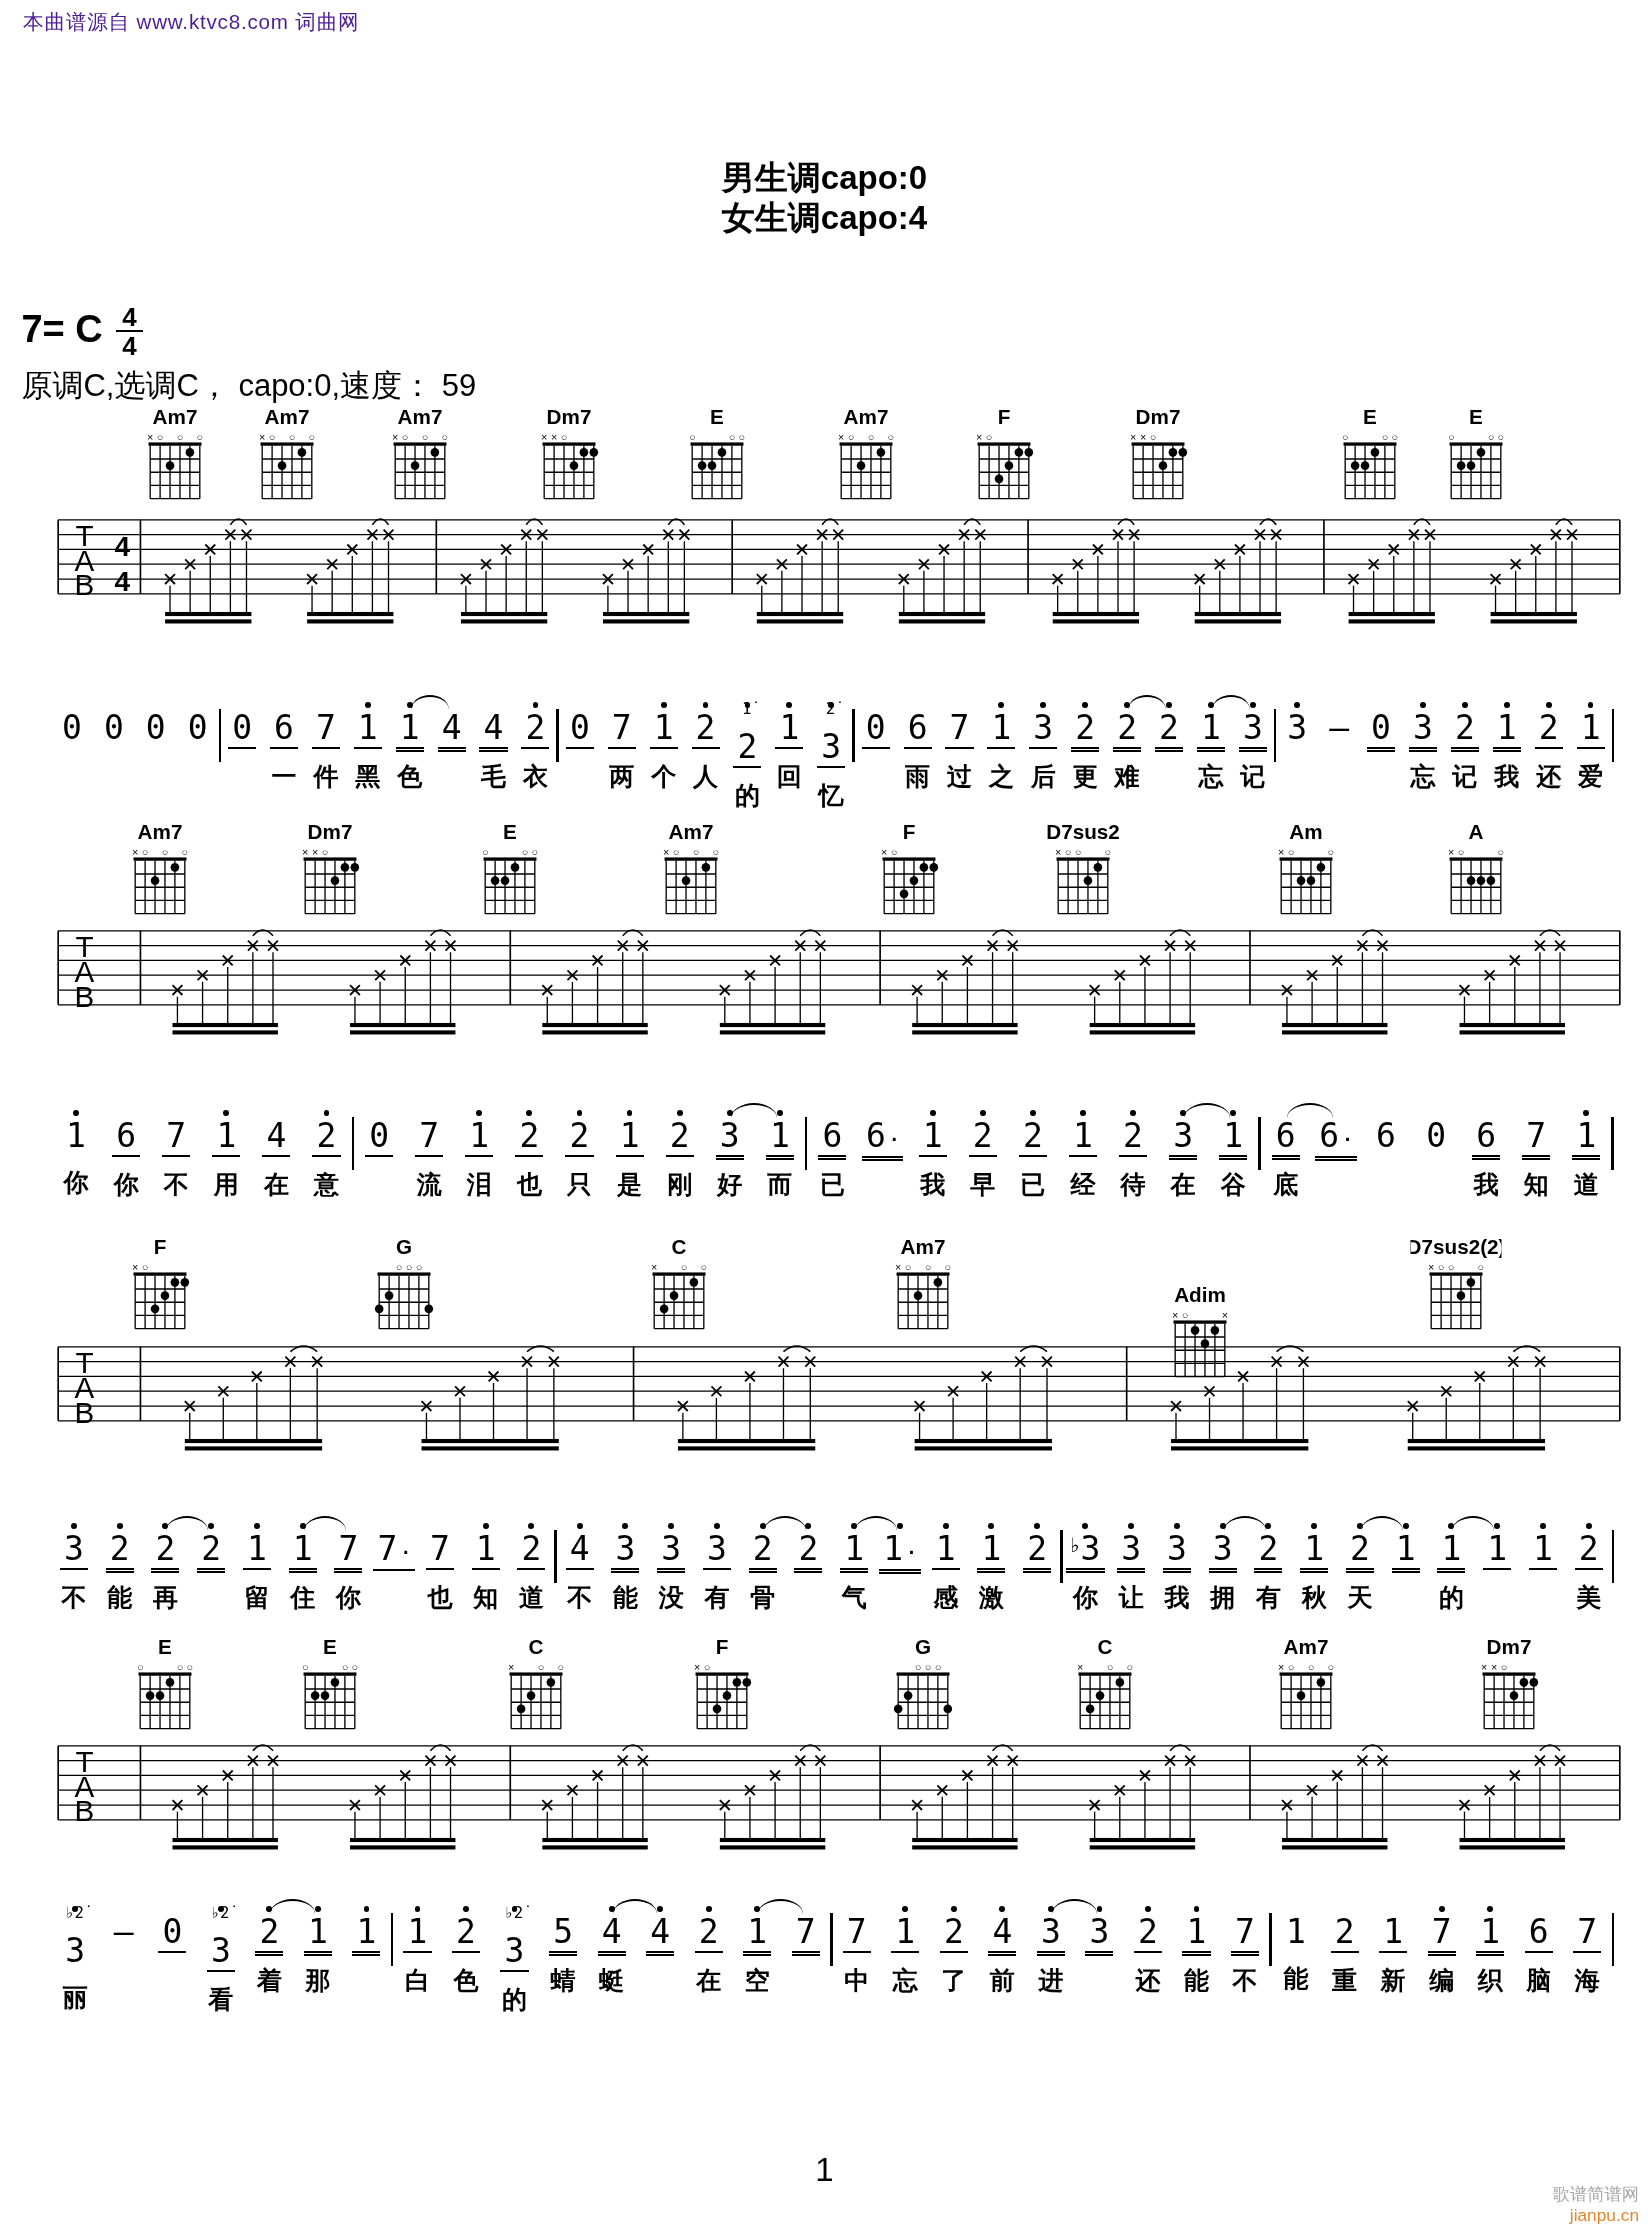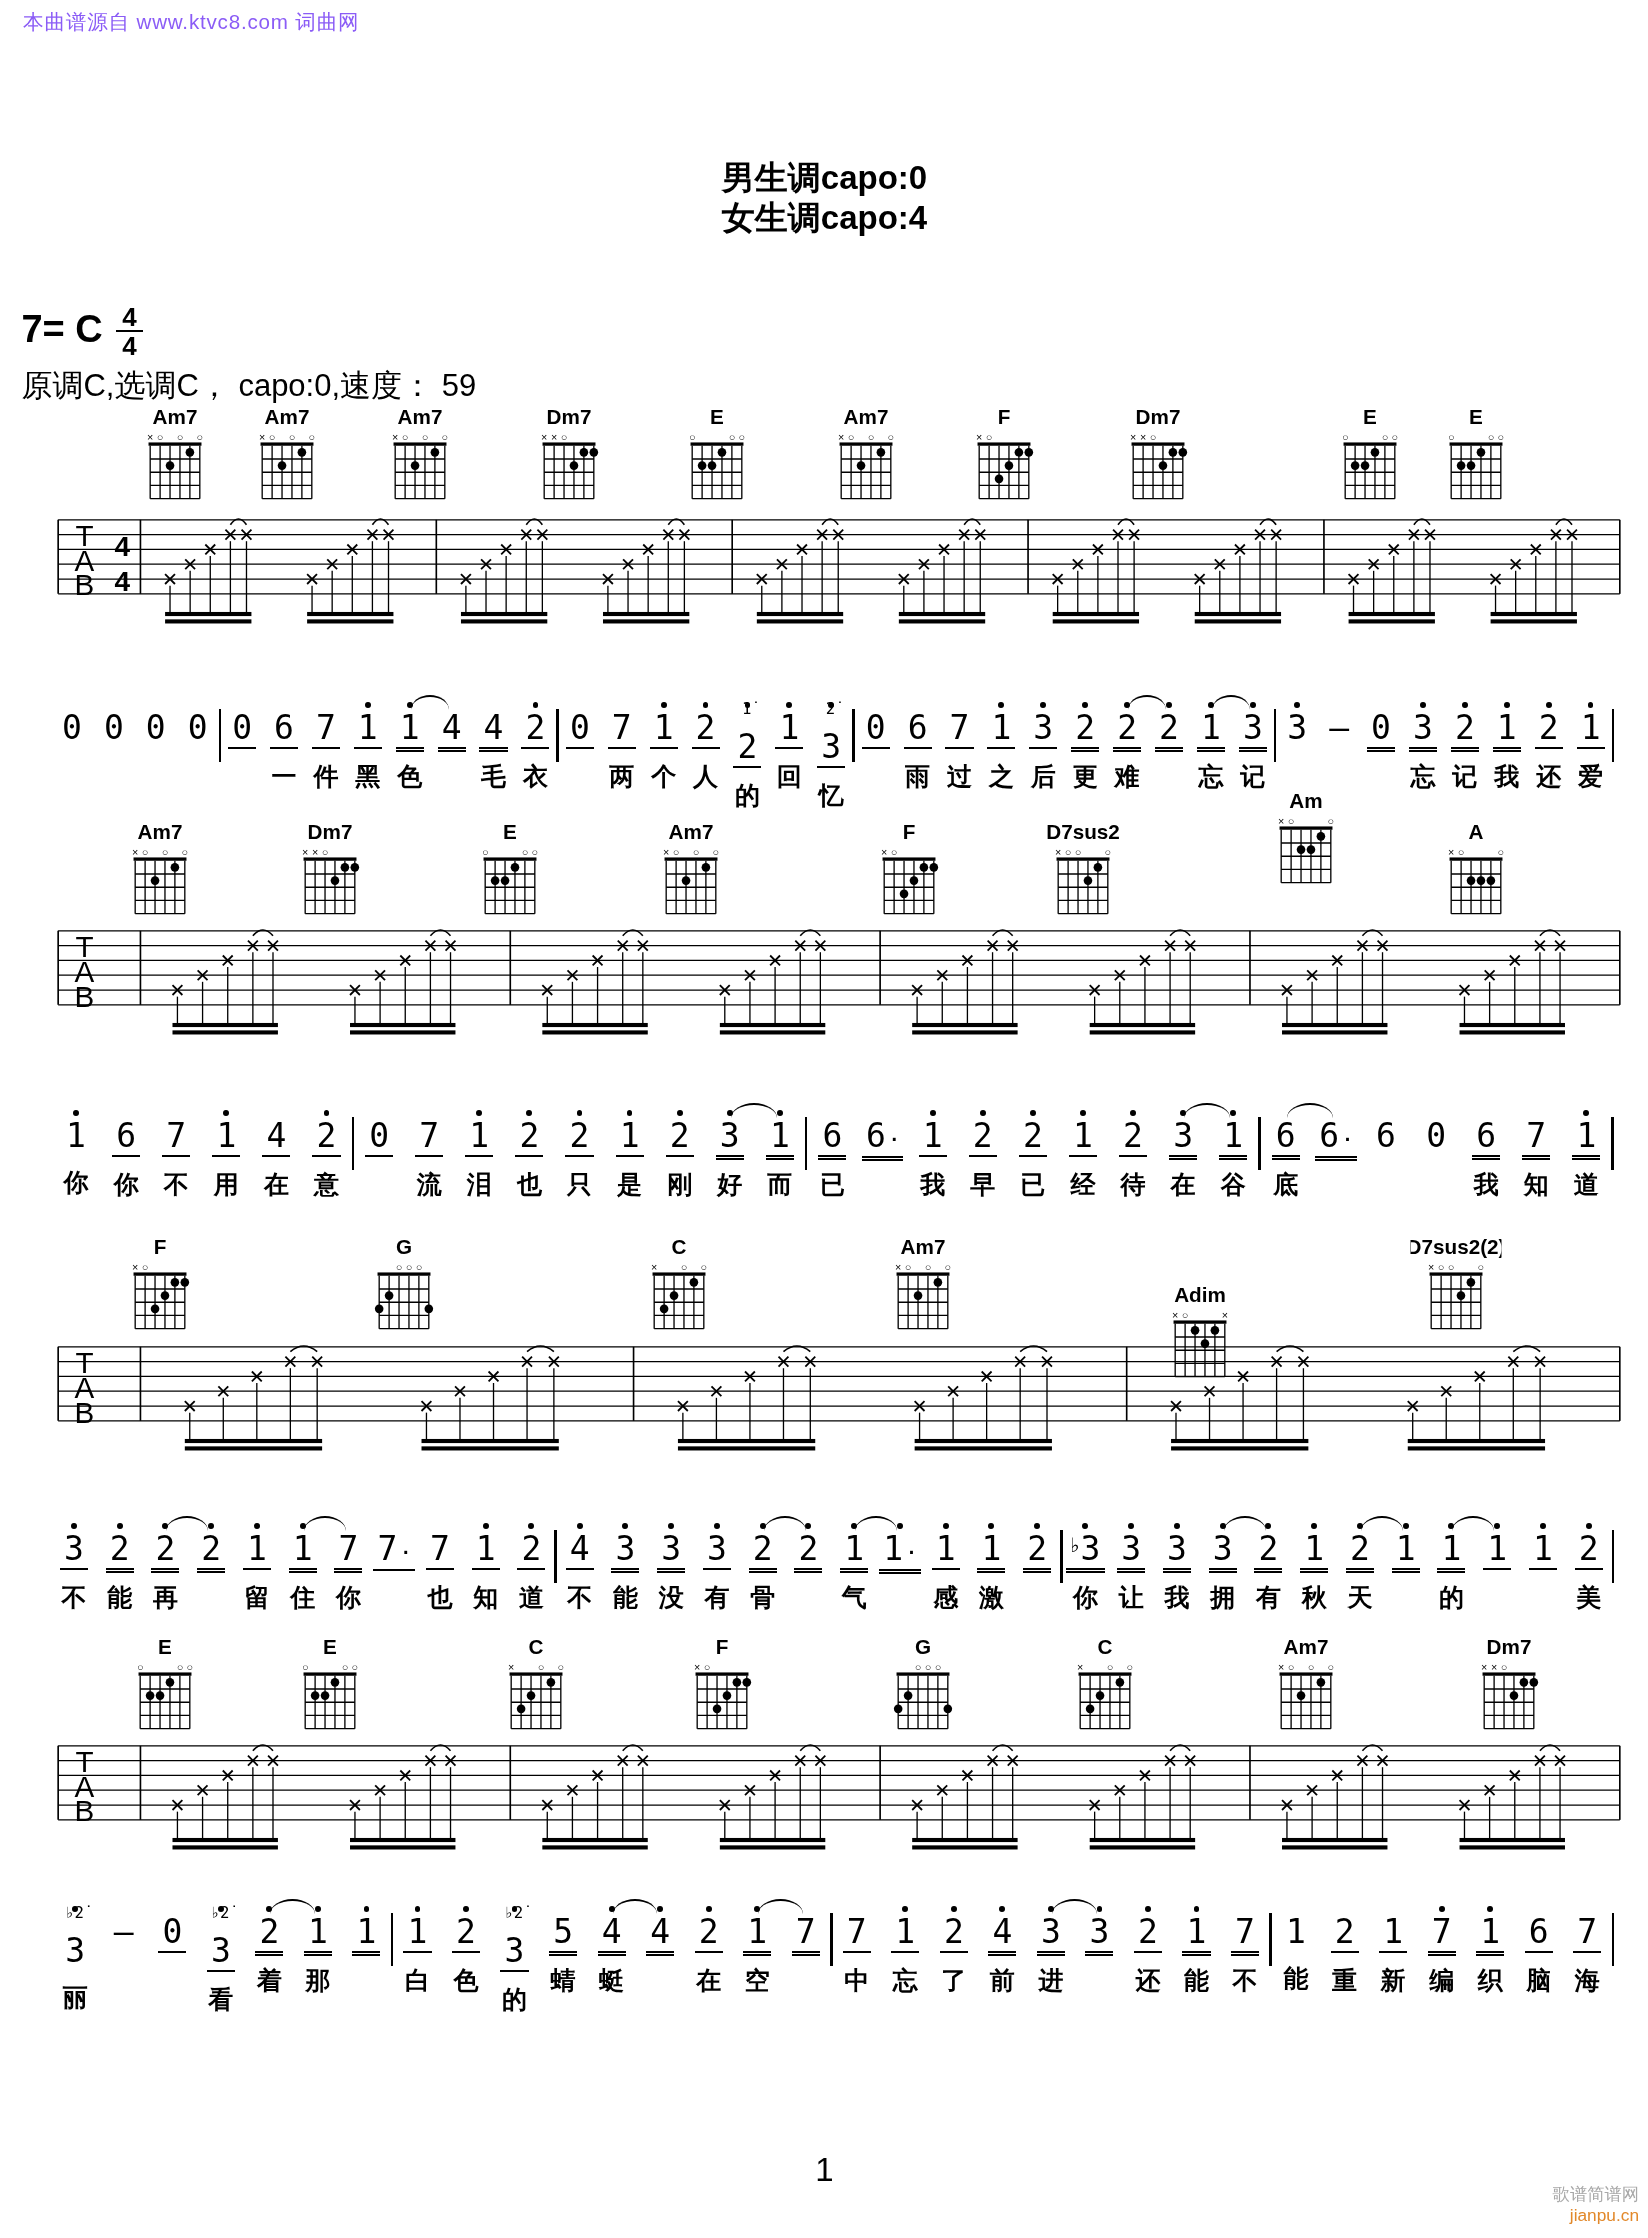--- a/index.html
+++ b/index.html
@@ -42,21 +42,21 @@
   .slurarc{position:absolute;top:-1.6px;left:52%;width:92%;height:13px;
     border-top:2.5px solid #000;border-radius:50% 50% 0 0 / 100% 100% 0 0;pointer-events:none;}
   #page-number{left:0;right:0;top:2151px;text-align:center;font-size:33px;}
   #site-box{right:10px;top:2184px;text-align:right;font-size:17.3px;line-height:21.4px;}
   svg text{font-family:"Liberation Sans",sans-serif;}
 </style>
 </head>
 <body>
 
 <div id="page">
-  <div id="watermark-tl" class="abs" style="color: #8b5cf6;">本曲谱源自 www.ktvc8.com 词曲网</div>
+  <div id="watermark-tl" class="abs" style="color: #4c1d95;">本曲谱源自 www.ktvc8.com 词曲网</div>
   <div id="subtitle-male" class="abs">男生调capo:0</div>
   <div id="subtitle-female" class="abs">女生调capo:4</div>
   <div id="keysig" class="abs">
     <span>7= C</span><span class="frac"><span class="fn">4</span><span class="fd">4</span></span>
   </div>
   <div id="tempo-info" class="abs">原调C,选调C， capo:0,速度： 59</div>
 
   <div id="systems">
       <div class="chord-row abs" style="top: 406px;"></div>
       <div class="chord abs" style="left: 10.6%; top: 406px;"><svg width="91" height="101" viewBox="0 0 110 122">
@@ -617,21 +617,21 @@
           <line x1="25" y1="112" x2="85" y2="112" stroke="#000" stroke-width="1.6"></line>
           <line x1="25" y1="48" x2="25" y2="112" stroke="#000" stroke-width="1.6"></line>
           <line x1="37" y1="48" x2="37" y2="112" stroke="#000" stroke-width="1.6"></line>
           <line x1="49" y1="48" x2="49" y2="112" stroke="#000" stroke-width="1.6"></line>
           <line x1="61" y1="48" x2="61" y2="112" stroke="#000" stroke-width="1.6"></line>
           <line x1="73" y1="48" x2="73" y2="112" stroke="#000" stroke-width="1.6"></line>
           <line x1="85" y1="48" x2="85" y2="112" stroke="#000" stroke-width="1.6"></line>
           <circle cx="61" cy="72" r="5.2" fill="#000"></circle>
           <circle cx="73" cy="56" r="5.2" fill="#000"></circle>
         </svg></div>
-      <div class="chord abs" style="left: 79.2%; top: 790px;"><svg width="91" height="101" viewBox="0 0 110 122">
+      <div class="chord abs" style="left: 79.2%; top: 821px;"><svg width="91" height="101" viewBox="0 0 110 122">
           <text x="55" y="22" text-anchor="middle" font-size="25" font-weight="bold">Am</text>
           <text x="25" y="42" text-anchor="middle" font-size="13">×</text>
           <text x="37" y="42" text-anchor="middle" font-size="13">○</text>
           <text x="85" y="42" text-anchor="middle" font-size="13">○</text>
           <rect x="23" y="44" width="64" height="4" fill="#000"></rect>
           <line x1="25" y1="64" x2="85" y2="64" stroke="#000" stroke-width="1.6"></line>
           <line x1="25" y1="80" x2="85" y2="80" stroke="#000" stroke-width="1.6"></line>
           <line x1="25" y1="96" x2="85" y2="96" stroke="#000" stroke-width="1.6"></line>
           <line x1="25" y1="112" x2="85" y2="112" stroke="#000" stroke-width="1.6"></line>
           <line x1="25" y1="48" x2="25" y2="112" stroke="#000" stroke-width="1.6"></line>

